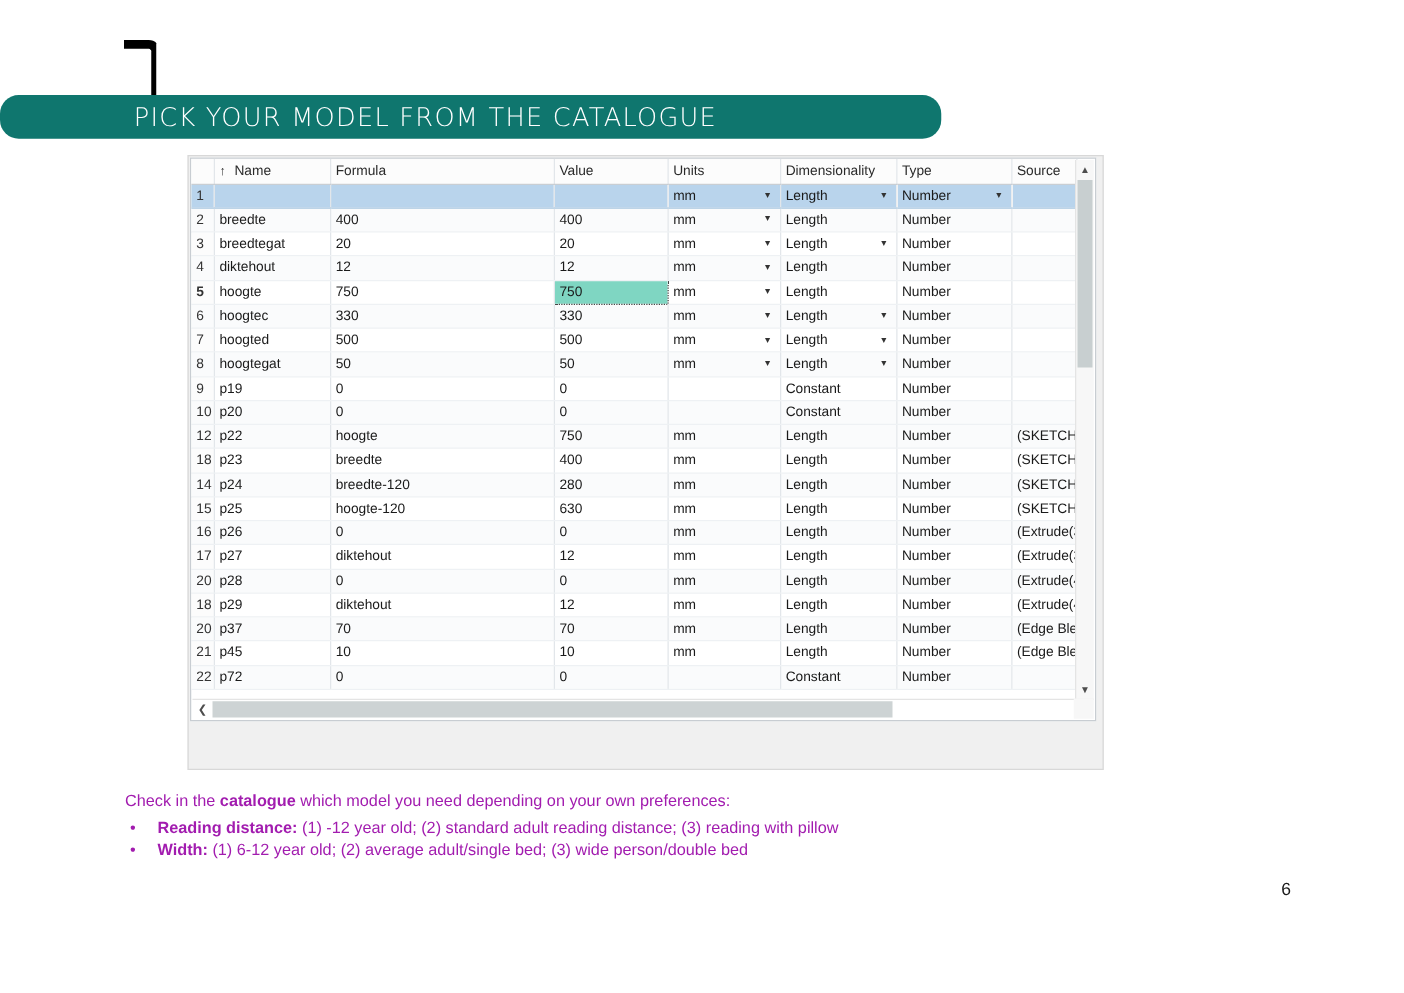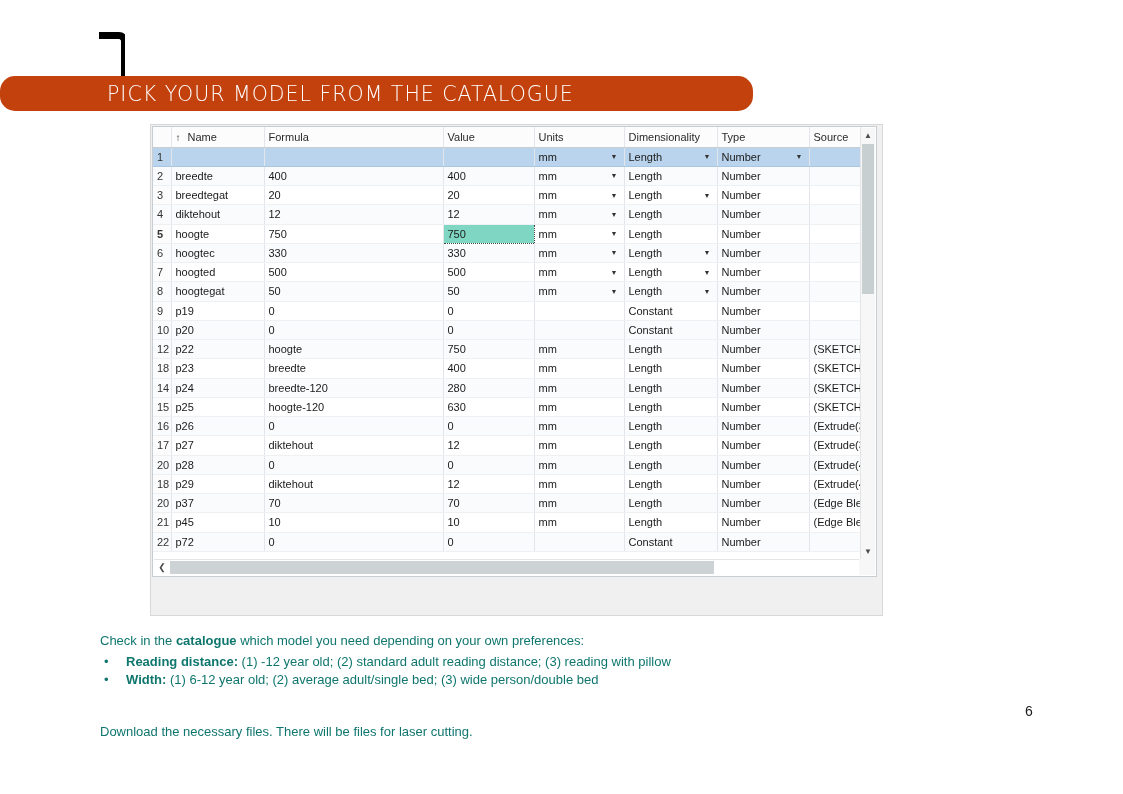--- a/index.html
+++ b/index.html
@@ -14,21 +14,21 @@
     position:absolute;left:99px;top:32px;width:26px;height:48px;
     overflow:hidden;
   }
   #slide-number-mark .hook{
     position:absolute;left:0;top:0;width:22px;height:46px;
     border-top:7px solid #000;border-right:7px solid #000;
     border-top-right-radius:9px;
   }
   #title-bar{
     position:absolute;left:0;top:76px;width:753px;height:35px;
-    background:#c2410c;
+    background:#0f766e;
     border-radius:15px;
   }
   #title-bar .title-text{
     position:absolute;left:107px;top:50%;transform:translateY(-50%);
     color:#ffffff;font-size:20.5px;letter-spacing:1.0px;
     font-family:"DejaVu Sans", sans-serif;font-weight:300;
     white-space:nowrap;
   }
 
   
@@ -110,21 +110,21 @@
     border:1px solid #adadad;box-sizing:border-box;
     display:flex;align-items:center;justify-content:center;cursor:pointer;
   }
   #btn-ok{right:140px;}
   #btn-apply{right:75px;background:#5fd0c4;border-color:#5fd0c4;color:#ffffff;}
   #btn-cancel{right:8px;}
 
   
   #body-copy{
     position:absolute;left:100px;top:632px;width:800px;
-    font-size:13px;color:#0f766e;line-height:18.5px;
+    font-size:13px;color:#a21caf;line-height:18.5px;
     font-family:"Liberation Sans", sans-serif;
   }
   #body-copy .lead{margin:0 0 2px 0;}
   #body-copy ul{margin:0;padding:0;list-style:none;}
   #body-copy ul li{position:relative;padding-left:26px;margin:0;}
   #body-copy ul li .bullet{position:absolute;left:4px;top:0;}
   #body-copy .closing{margin:33px 0 0 0;}
   b{font-weight:bold;}
 
   #page-num{
@@ -462,16 +462,15 @@
 </div>
 
 <div id="body-copy">
   <p class="lead">
     <span>Check in the </span><b>catalogue</b><span> which model you need depending on your own preferences:</span>
   </p>
   <ul id="bullet-list">
       <li><span class="bullet">•</span><b>Reading distance:</b><span> (1) -12 year old; (2) standard adult reading distance; (3) reading with pillow</span></li>
       <li><span class="bullet">•</span><b>Width:</b><span> (1) 6-12 year old; (2) average adult/single bed; (3) wide person/double bed</span></li>
     </ul>
-  <p class="closing">Download the necessary files. There will be files for laser cutting.</p>
 </div>
 
 <div id="page-num">6</div>
 
 </body></html>

